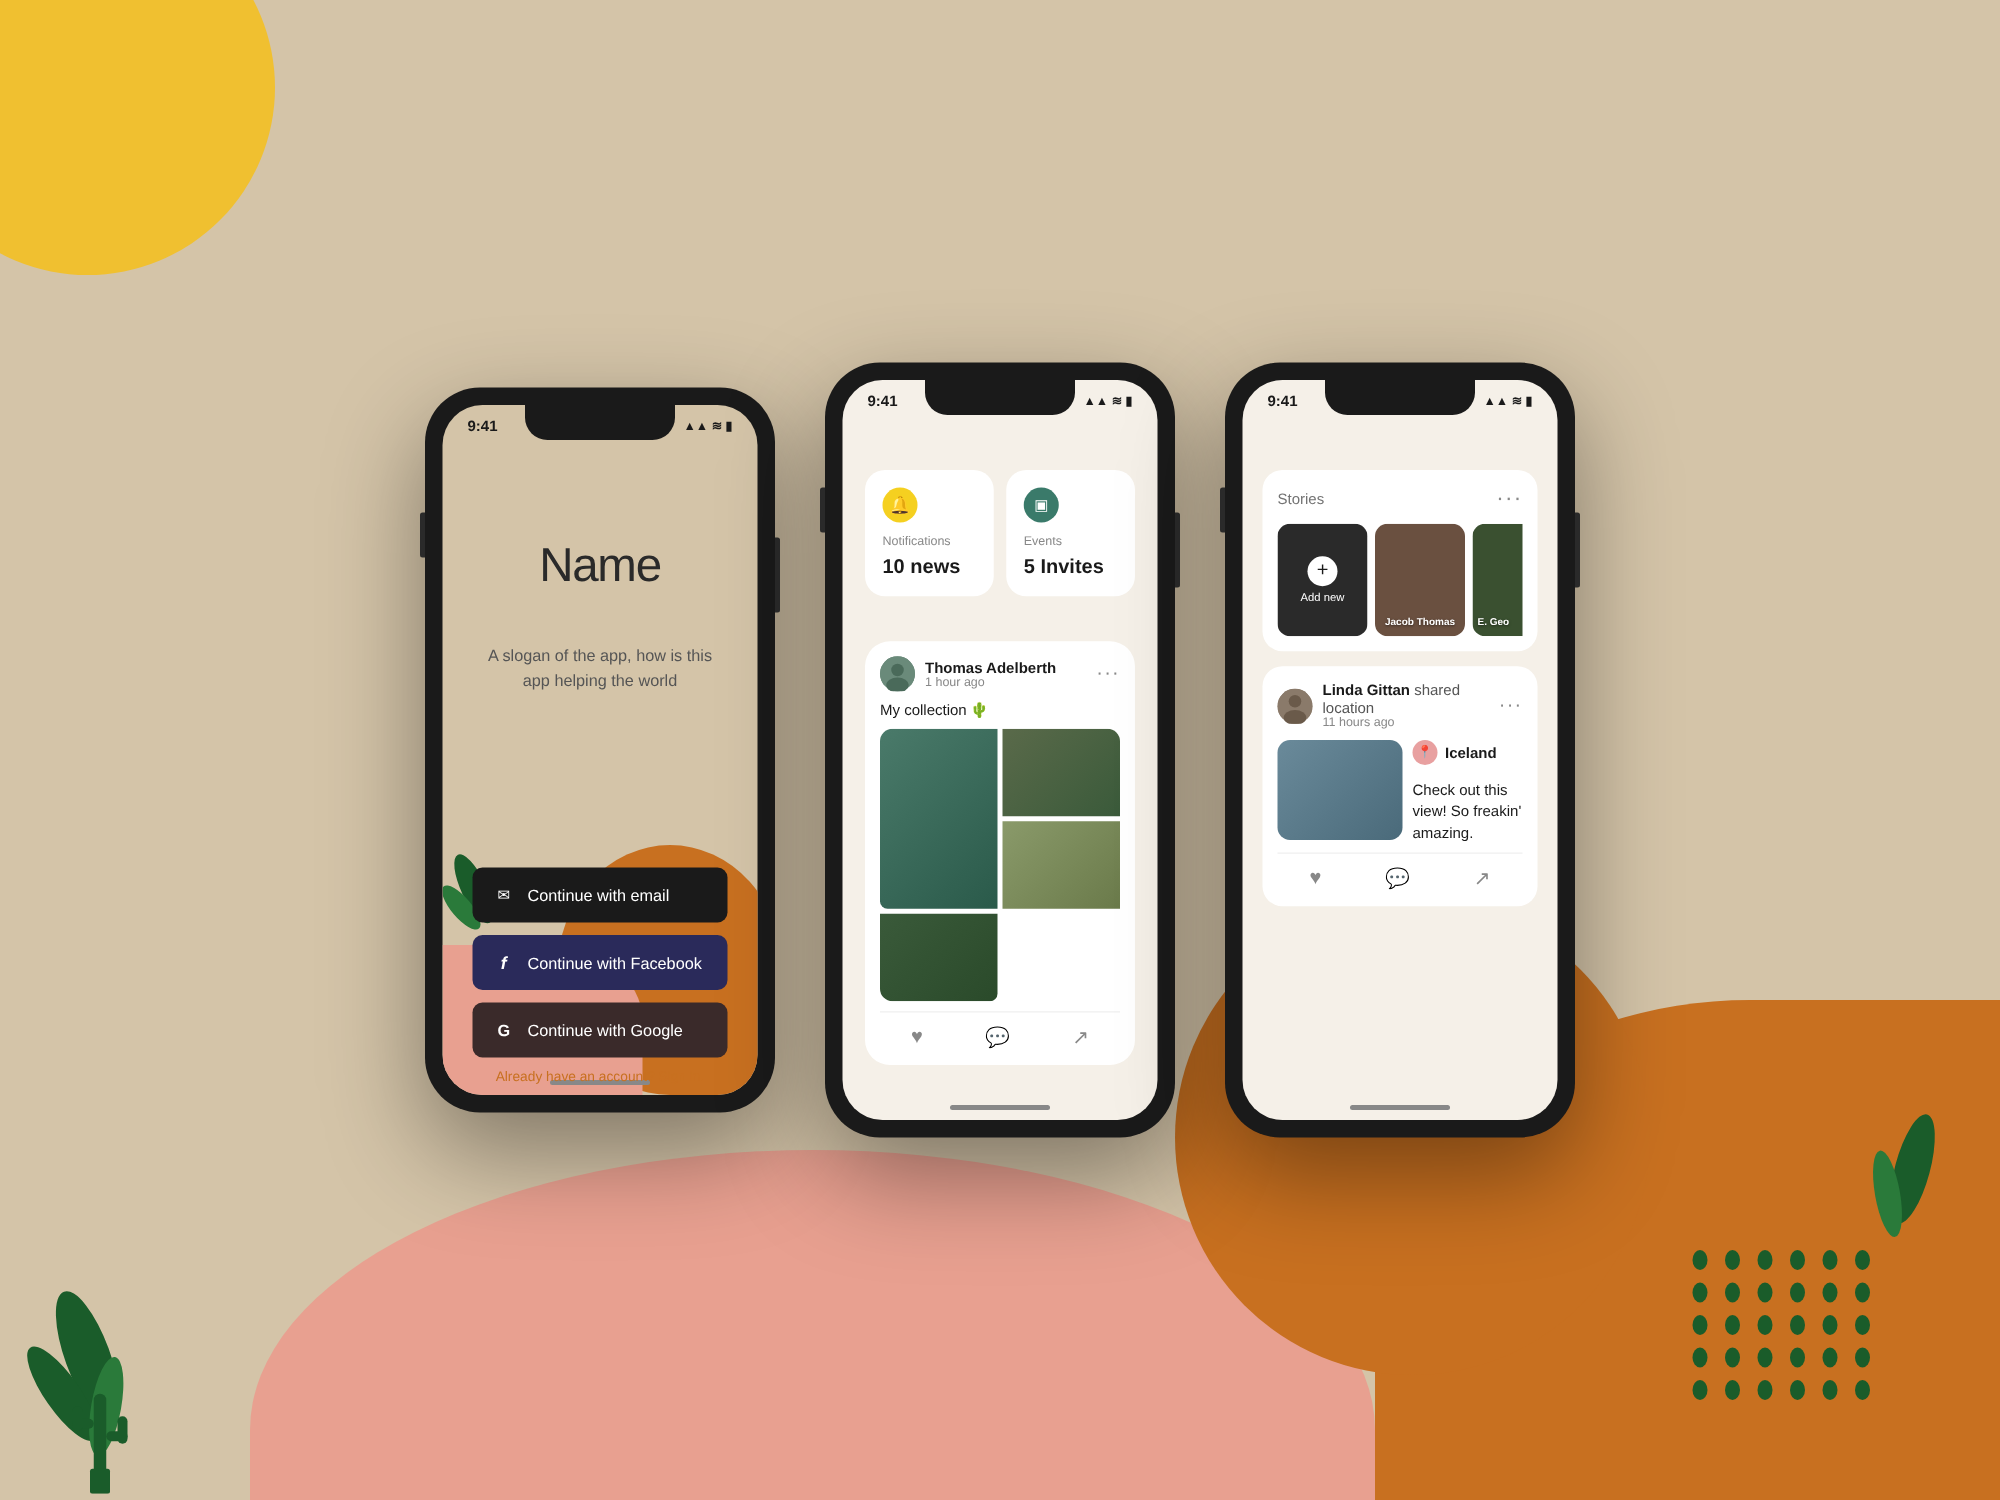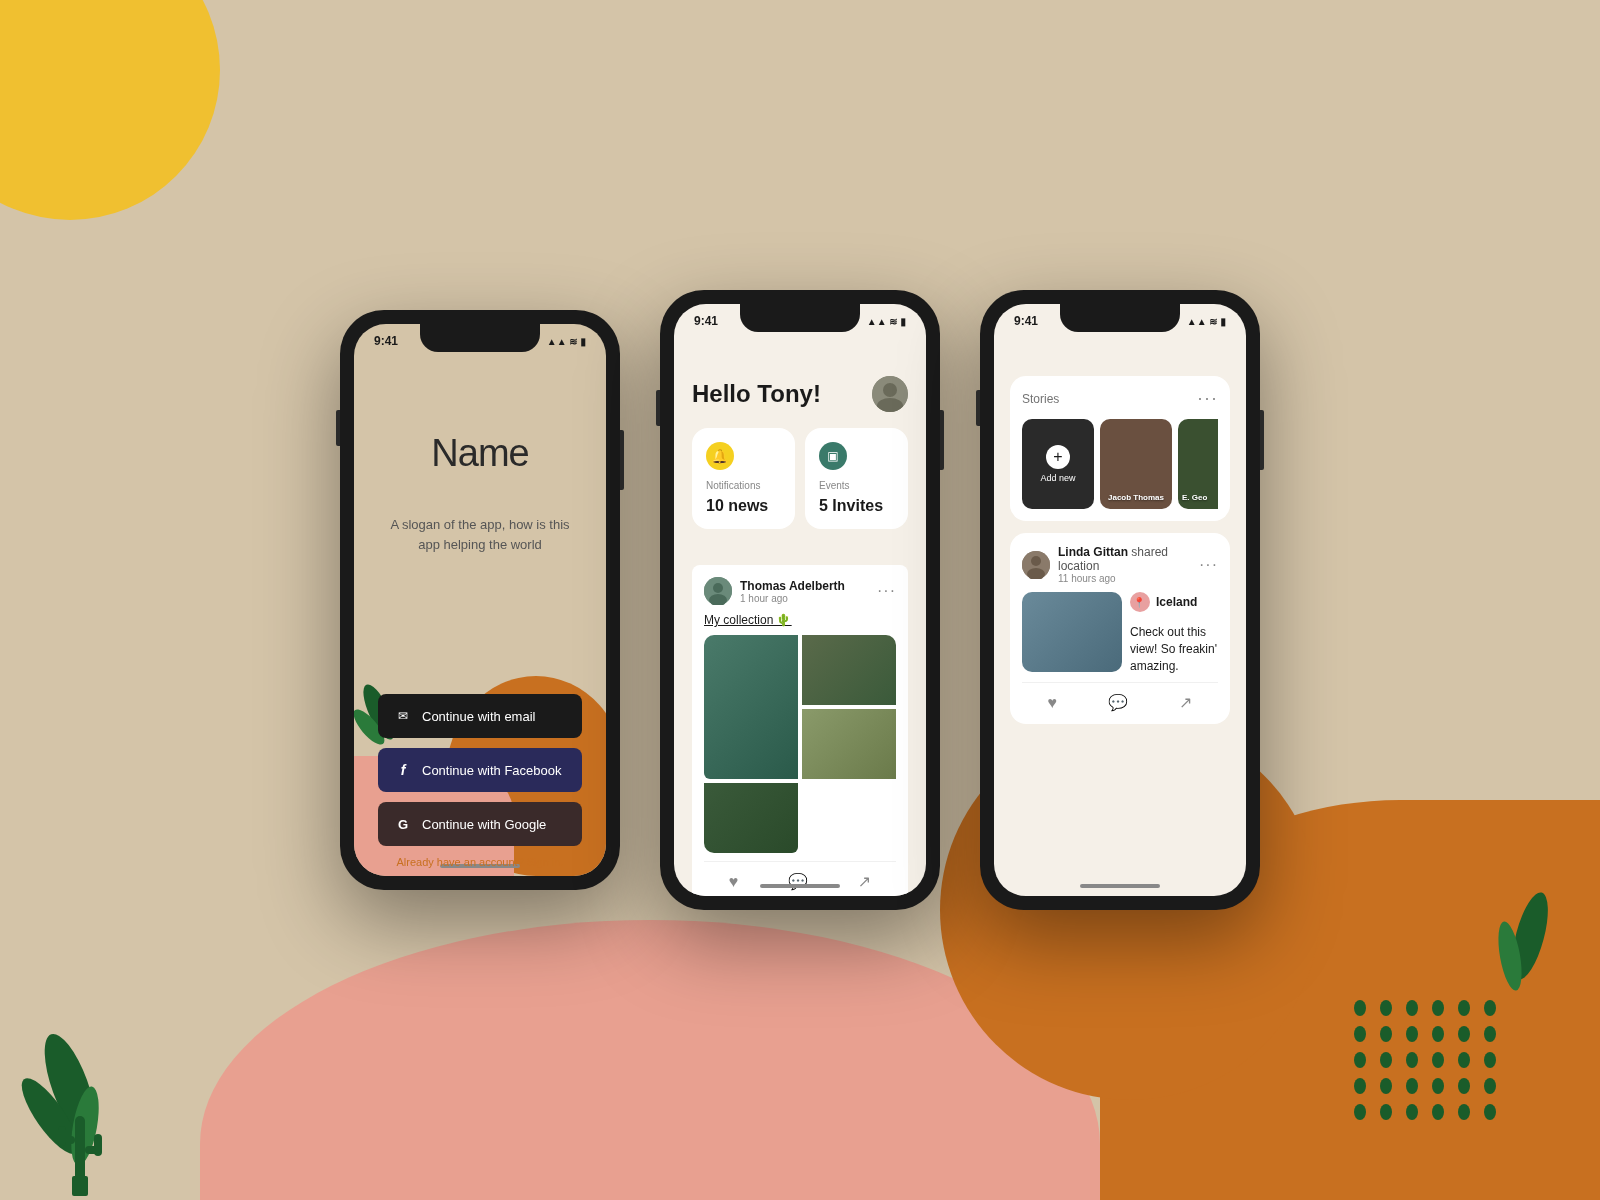--- a/index.html
+++ b/index.html
@@ -341,21 +341,21 @@
     }
 
     .card-value {
       font-size: 20px;
       font-weight: 700;
       color: #1a1a1a;
     }
 
     .phone2-post {
       background: white;
-      border-radius: 8px;
+      border-radius: 20px;
       padding: 12px;
       margin-top: 36px;
     }
 
     .post-header {
       display: flex;
       align-items: center;
       justify-content: space-between;
       margin-bottom: 8px;
     }
@@ -380,21 +380,20 @@
 
     .post-username { font-size: 12px; font-weight: 600; color: #1a1a1a; }
     .post-time { font-size: 10px; color: #888; }
     .post-dots { font-size: 16px; color: #888; letter-spacing: 1px; }
 
     .post-title {
       font-size: 12px;
       font-weight: 500;
       margin-bottom: 8px;
       color: #1a1a1a;
-      text-decoration: underline;
     }
 
     .post-grid {
       display: grid;
       grid-template-columns: 1fr 1fr;
       grid-template-rows: auto auto;
       gap: 4px;
       border-radius: 10px;
       overflow: hidden;
     }
@@ -757,30 +756,20 @@
   <div class="phone" style="height:620px;">
     <div class="phone-notch"></div>
     <div class="phone-screen phone2-screen">
       <div class="status-bar" style="color:#1a1a1a;">
         <span class="status-time">9:41</span>
         <span class="status-icons">▲▲ ≋ ▮</span>
       </div>
 
       <div class="phone2-content">
 
-        <div class="phone2-header">
-          <h2 class="phone2-greeting">Hello Tony!</h2>
-          <div class="phone2-avatar">
-            <svg width="36" height="36" viewBox="0 0 36 36">
-              <circle cx="18" cy="18" r="18" fill="#8a8a7a"></circle>
-              <circle cx="18" cy="14" r="7" fill="#6a6a5a"></circle>
-              <ellipse cx="18" cy="30" rx="13" ry="8" fill="#6a6a5a"></ellipse>
-            </svg>
-          </div>
-        </div>
 
         <div class="phone2-cards">
           <div class="phone2-card">
             <div class="card-icon card-icon-yellow">🔔</div>
             <div class="card-label">Notifications</div>
             <div class="card-value" style="font-size:16px;">10 news</div>
           </div>
           <div class="phone2-card">
             <div class="card-icon card-icon-teal" style="font-size:12px;">▣</div>
             <div class="card-label">Events</div>

